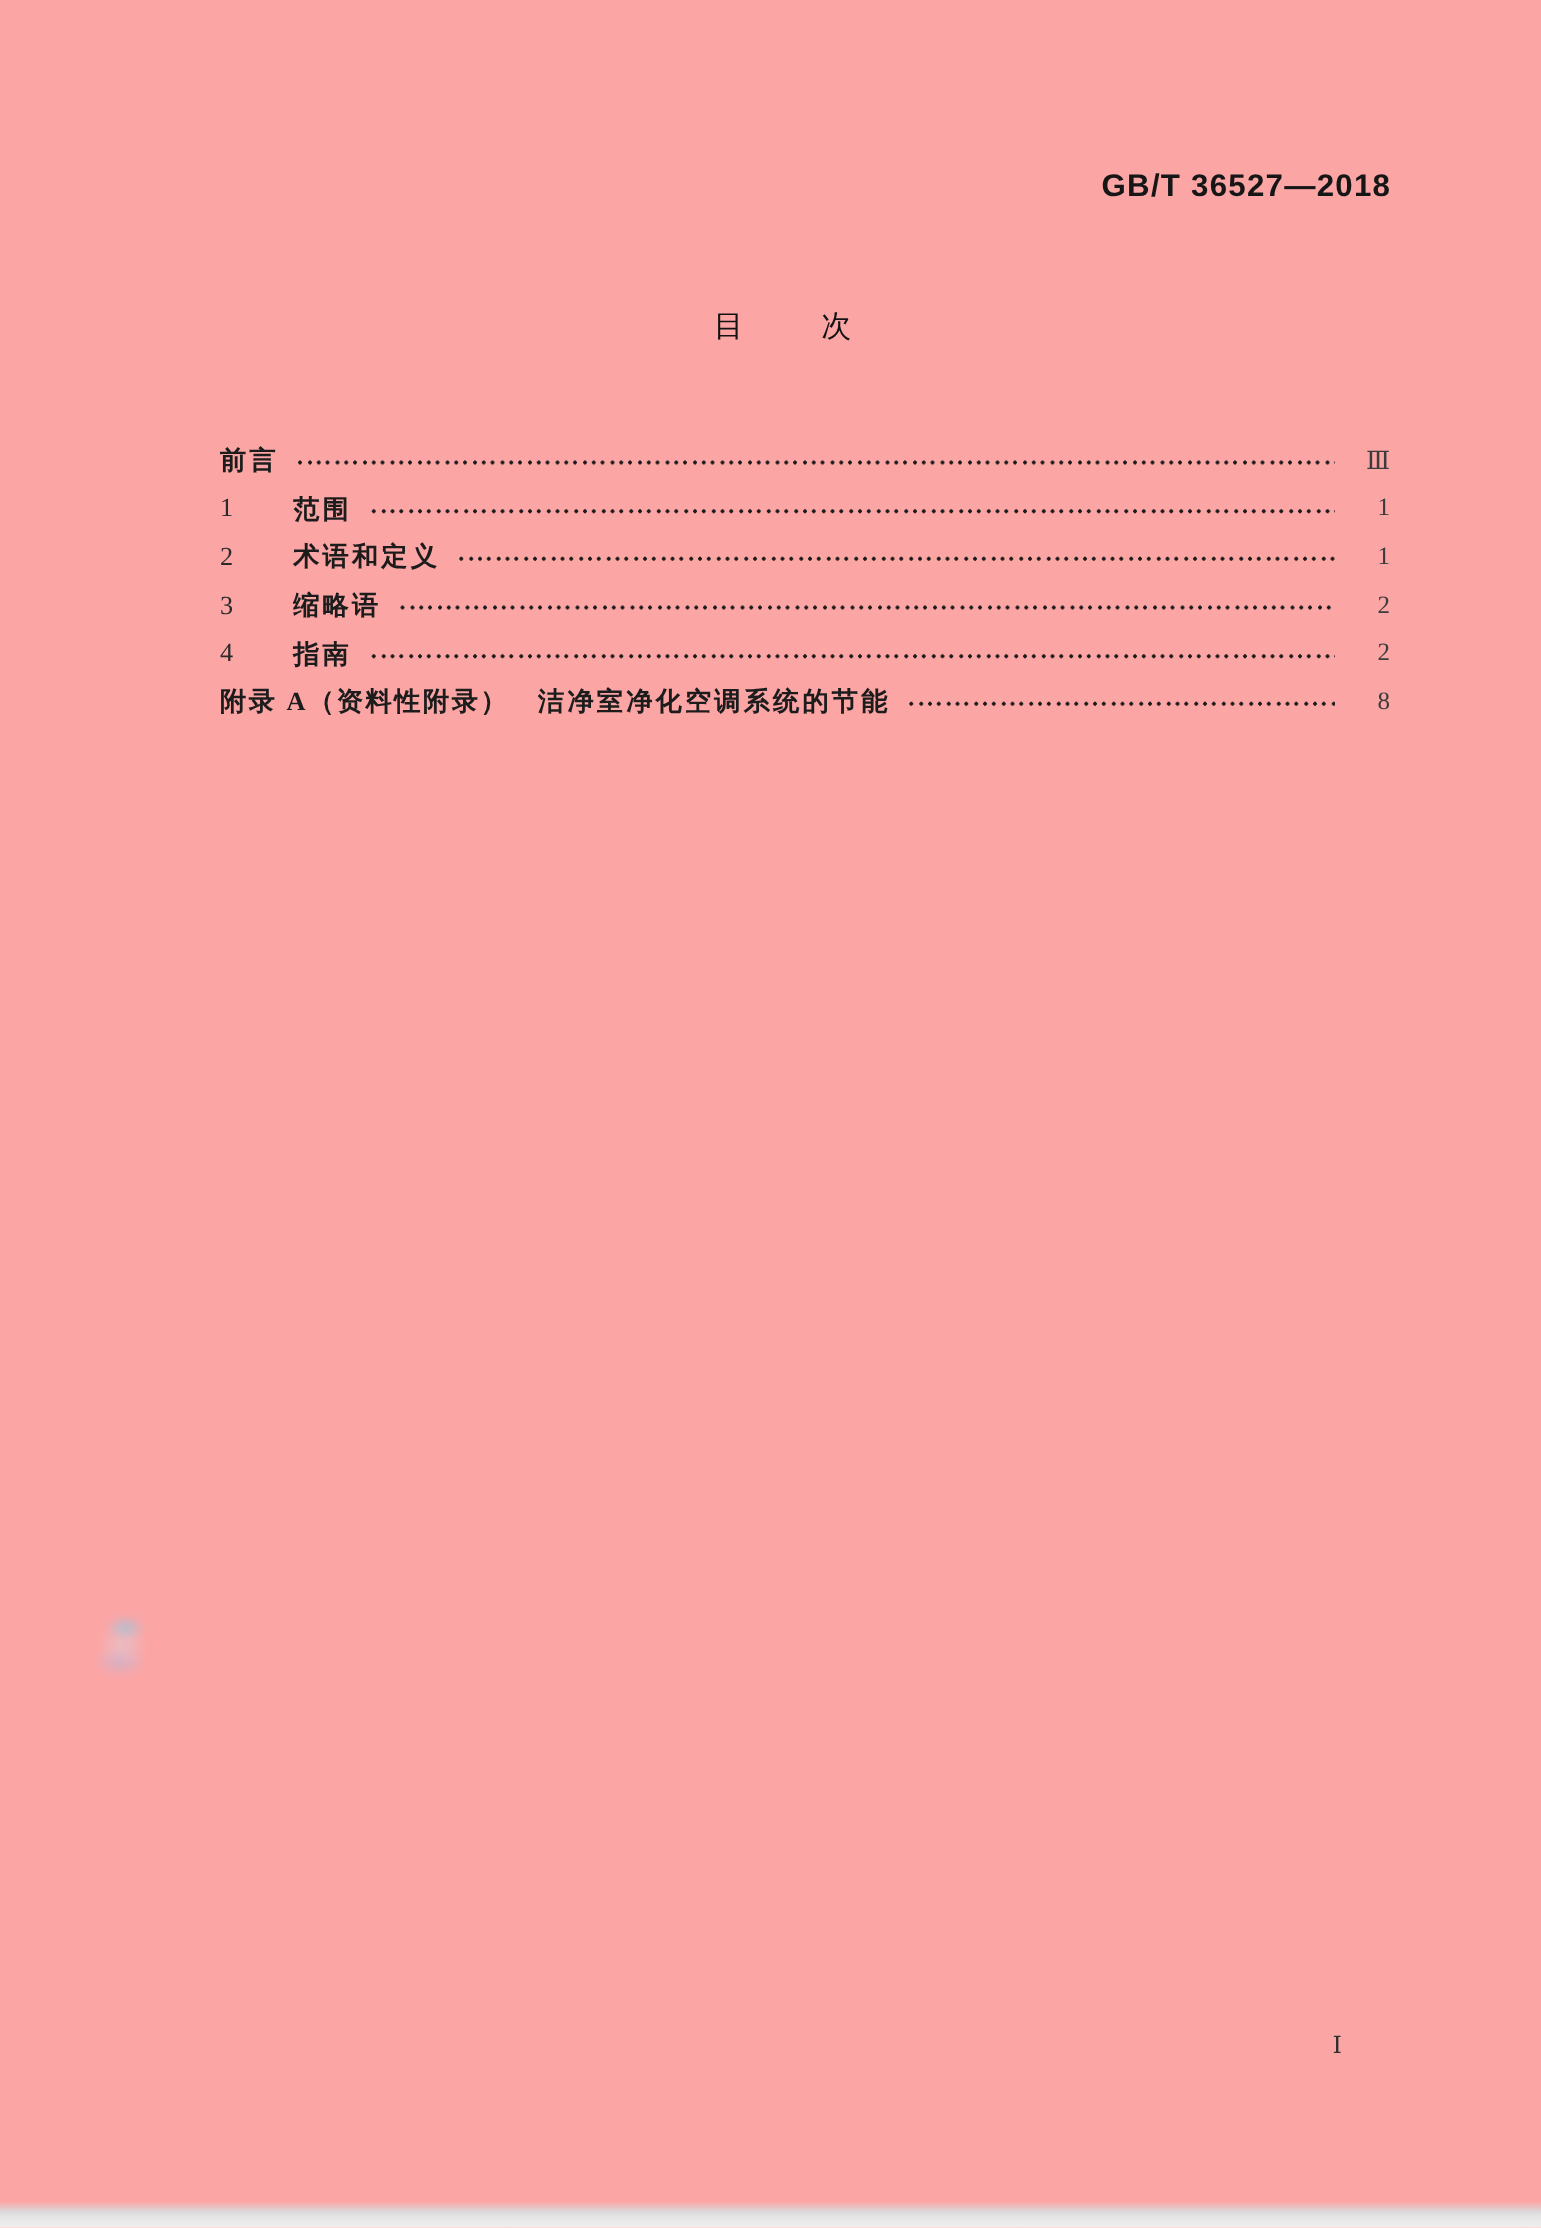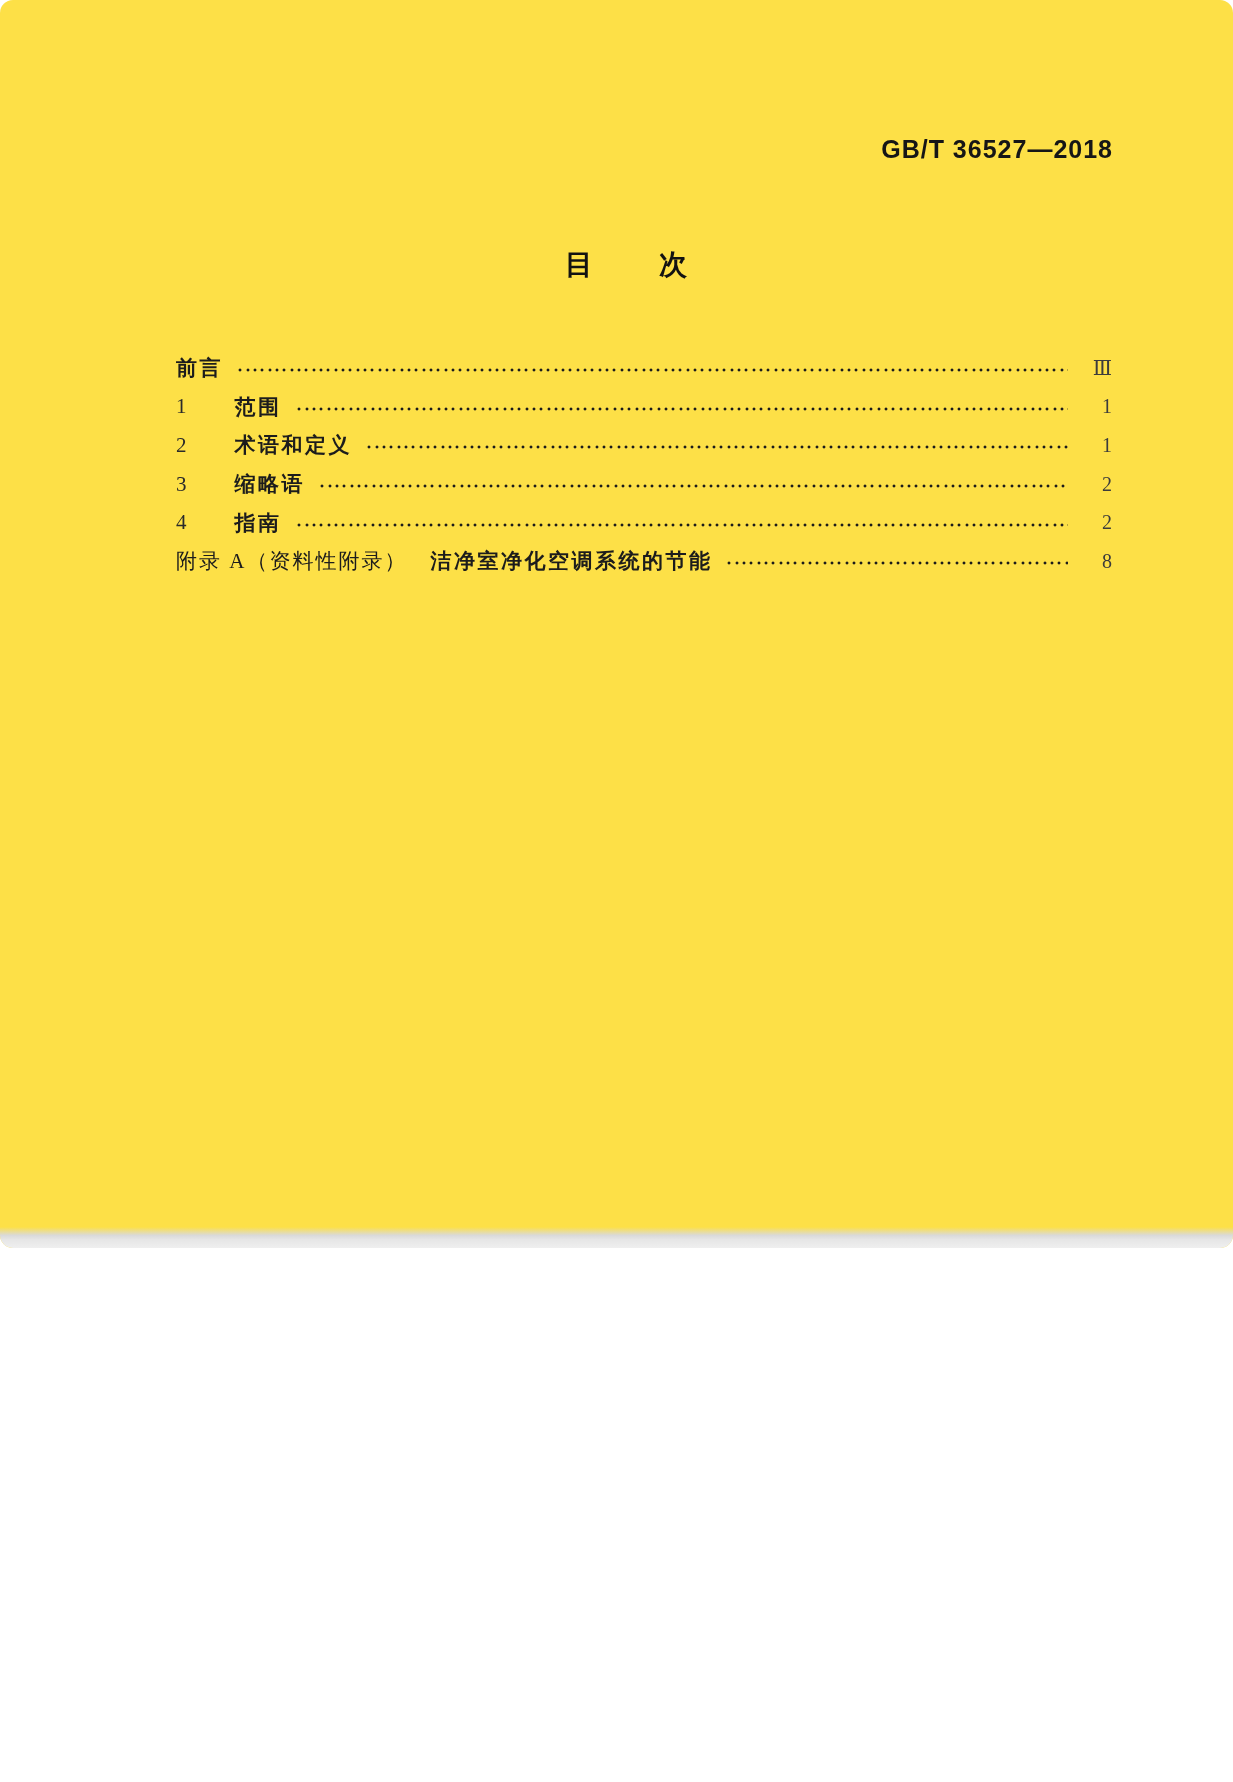--- a/index.html
+++ b/index.html
@@ -3,26 +3,25 @@
 <meta charset="utf-8">
 <style>
   html, body {
     margin: 0;
     padding: 0;
     background: #ffffff;
   }
   .page {
     position: relative;
     width: 1233px;
-    height: 1248px;
-    background: #fde047;
+    height: 1782px;
+    background: #fca5a5;
     overflow: hidden;
     font-family: "Liberation Serif", "DejaVu Serif", serif;
     color: #1e1e1e;
-    border-radius: 13px;
   }
 
   
   .header-code {
     position: absolute;
     top: 136px;
     right: 120px;
     font-family: "Liberation Sans", "DejaVu Sans", sans-serif;
     font-weight: 700;
     font-size: 25px;
@@ -34,22 +33,22 @@
   
   .title-wrap {
     position: absolute;
     top: 248px;
     left: 140px;
     right: 121px;
     text-align: center;
   }
   .doc-title {
     font-family: "Liberation Sans", "DejaVu Sans", sans-serif;
-    font-weight: 700;
-    font-size: 28px;
+    font-weight: 400;
+    font-size: 24px;
     letter-spacing: 19px;
     padding-left: 19px;
     color: #121212;
     line-height: 1.2;
     white-space: pre;
   }
 
   
   .toc {
     position: absolute;
@@ -69,21 +68,21 @@
     flex: 0 0 auto;
     margin-right: 46px;
     font-weight: 400;
     letter-spacing: 2px;
     color: #2a2a2a;
     white-space: pre;
   }
   .toc-prefix:empty { display: none; }
   .toc-row.appendix .toc-prefix {
     margin-right: 23px;
-    font-weight: 400;
+    font-weight: 700;
     color: #1c1c1c;
   }
   .toc-label {
     flex: 0 0 auto;
     font-weight: 700;
     letter-spacing: 2.5px;
     white-space: pre;
   }
   .toc-leader {
     flex: 1 1 auto;

